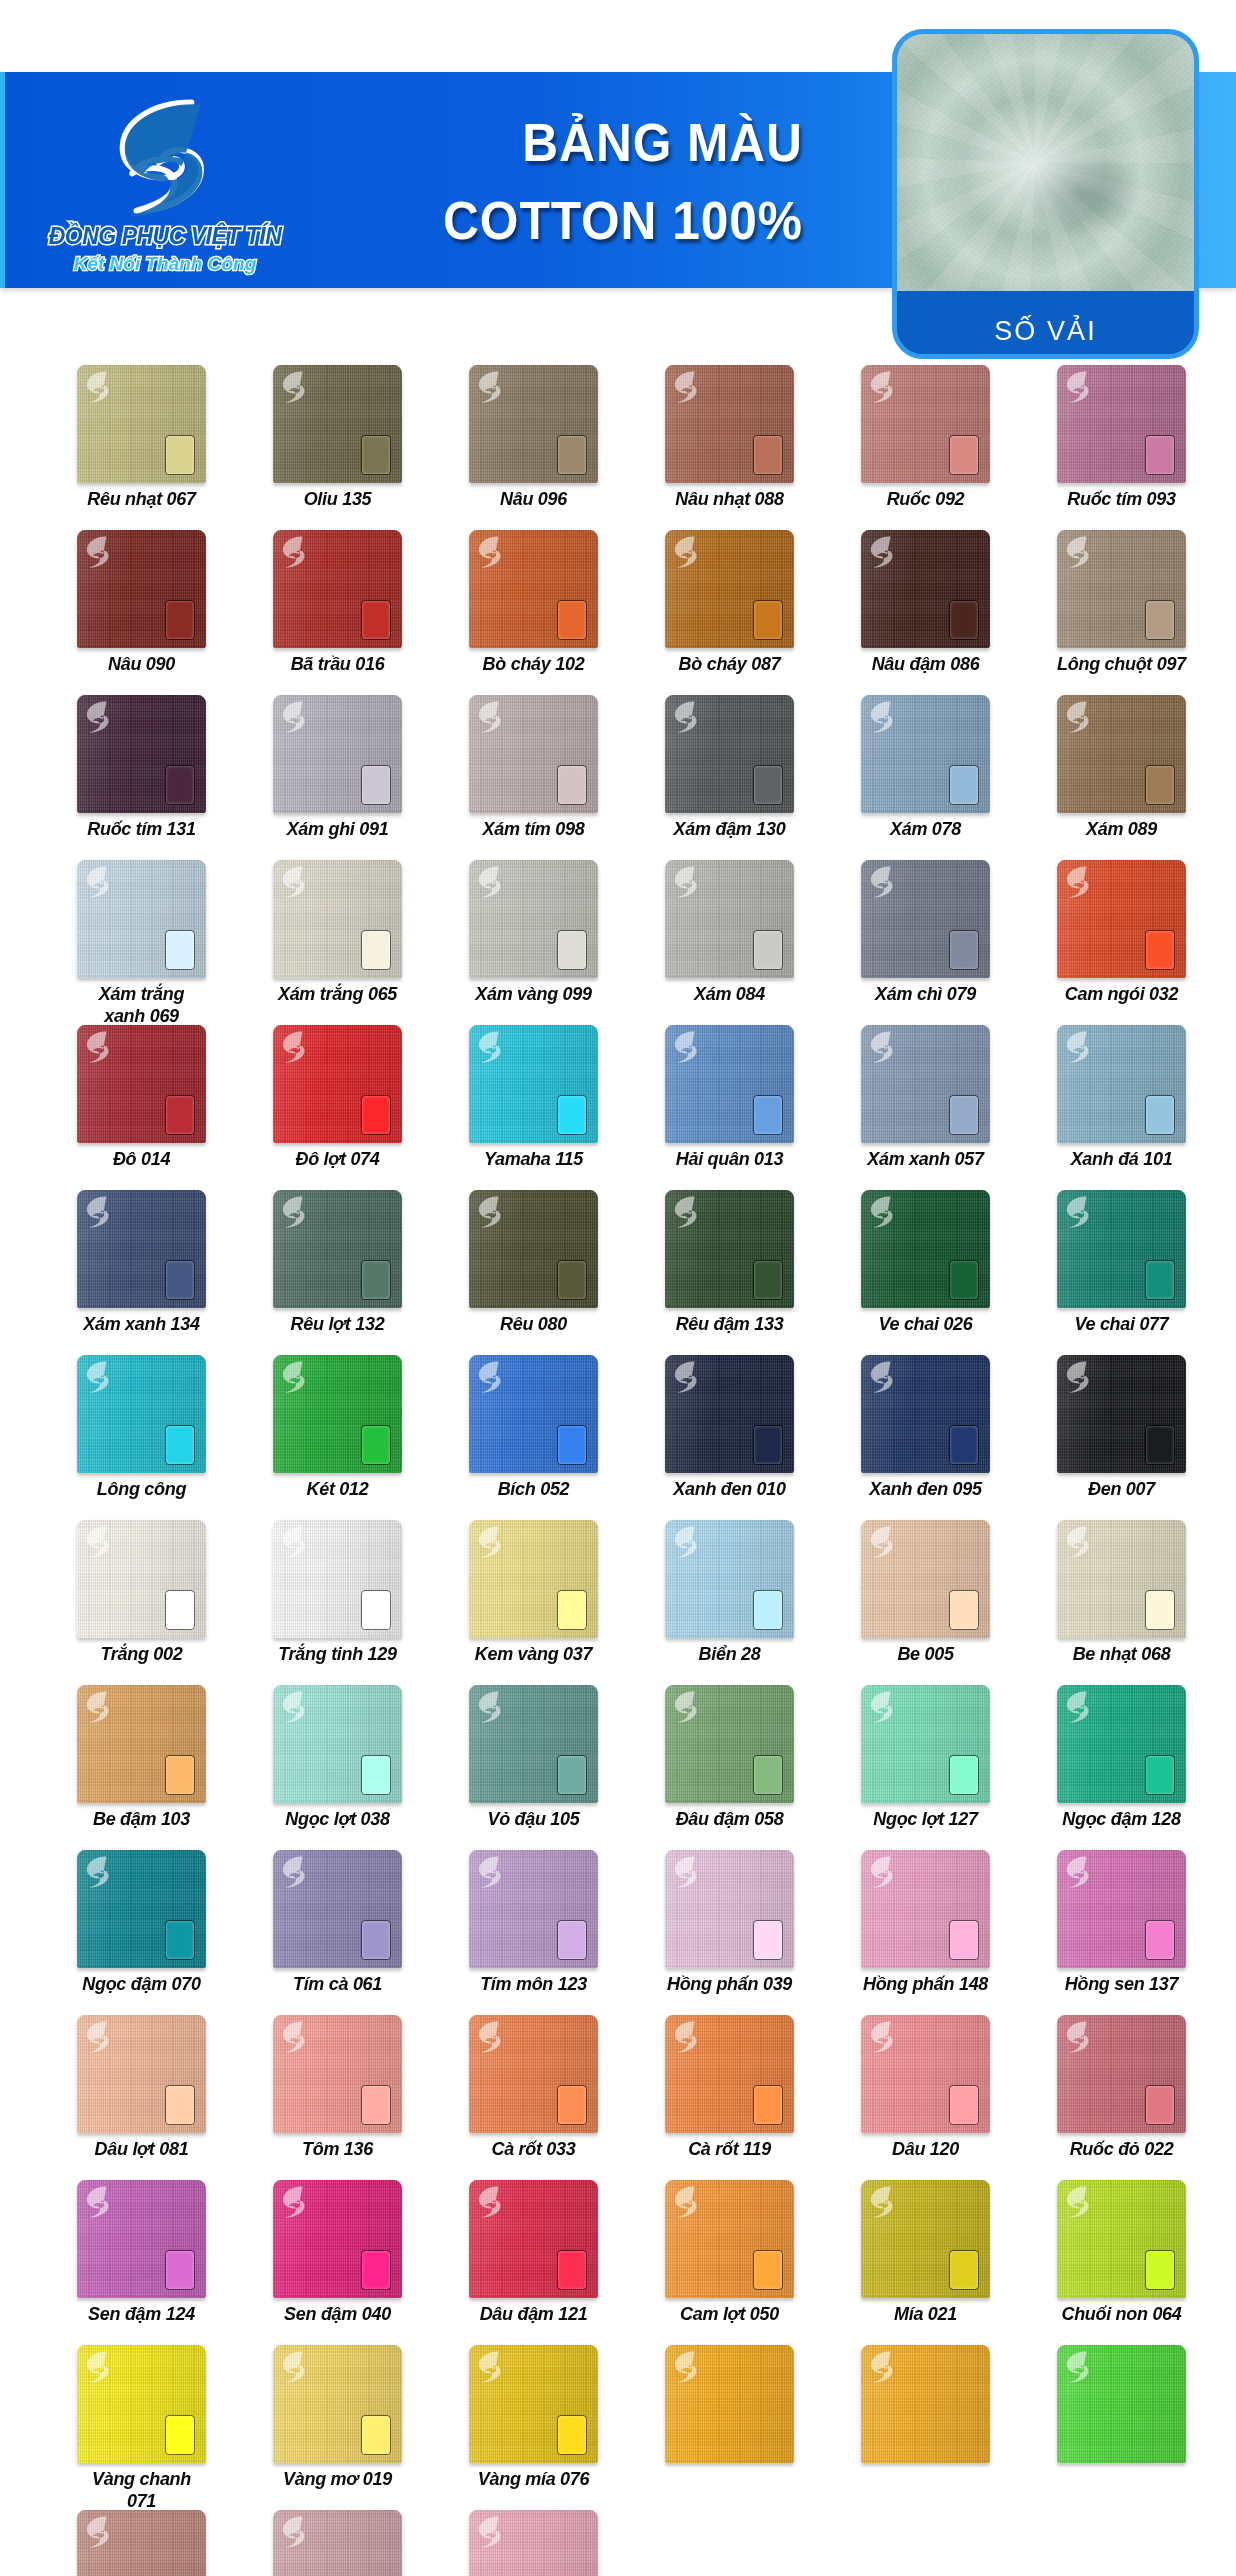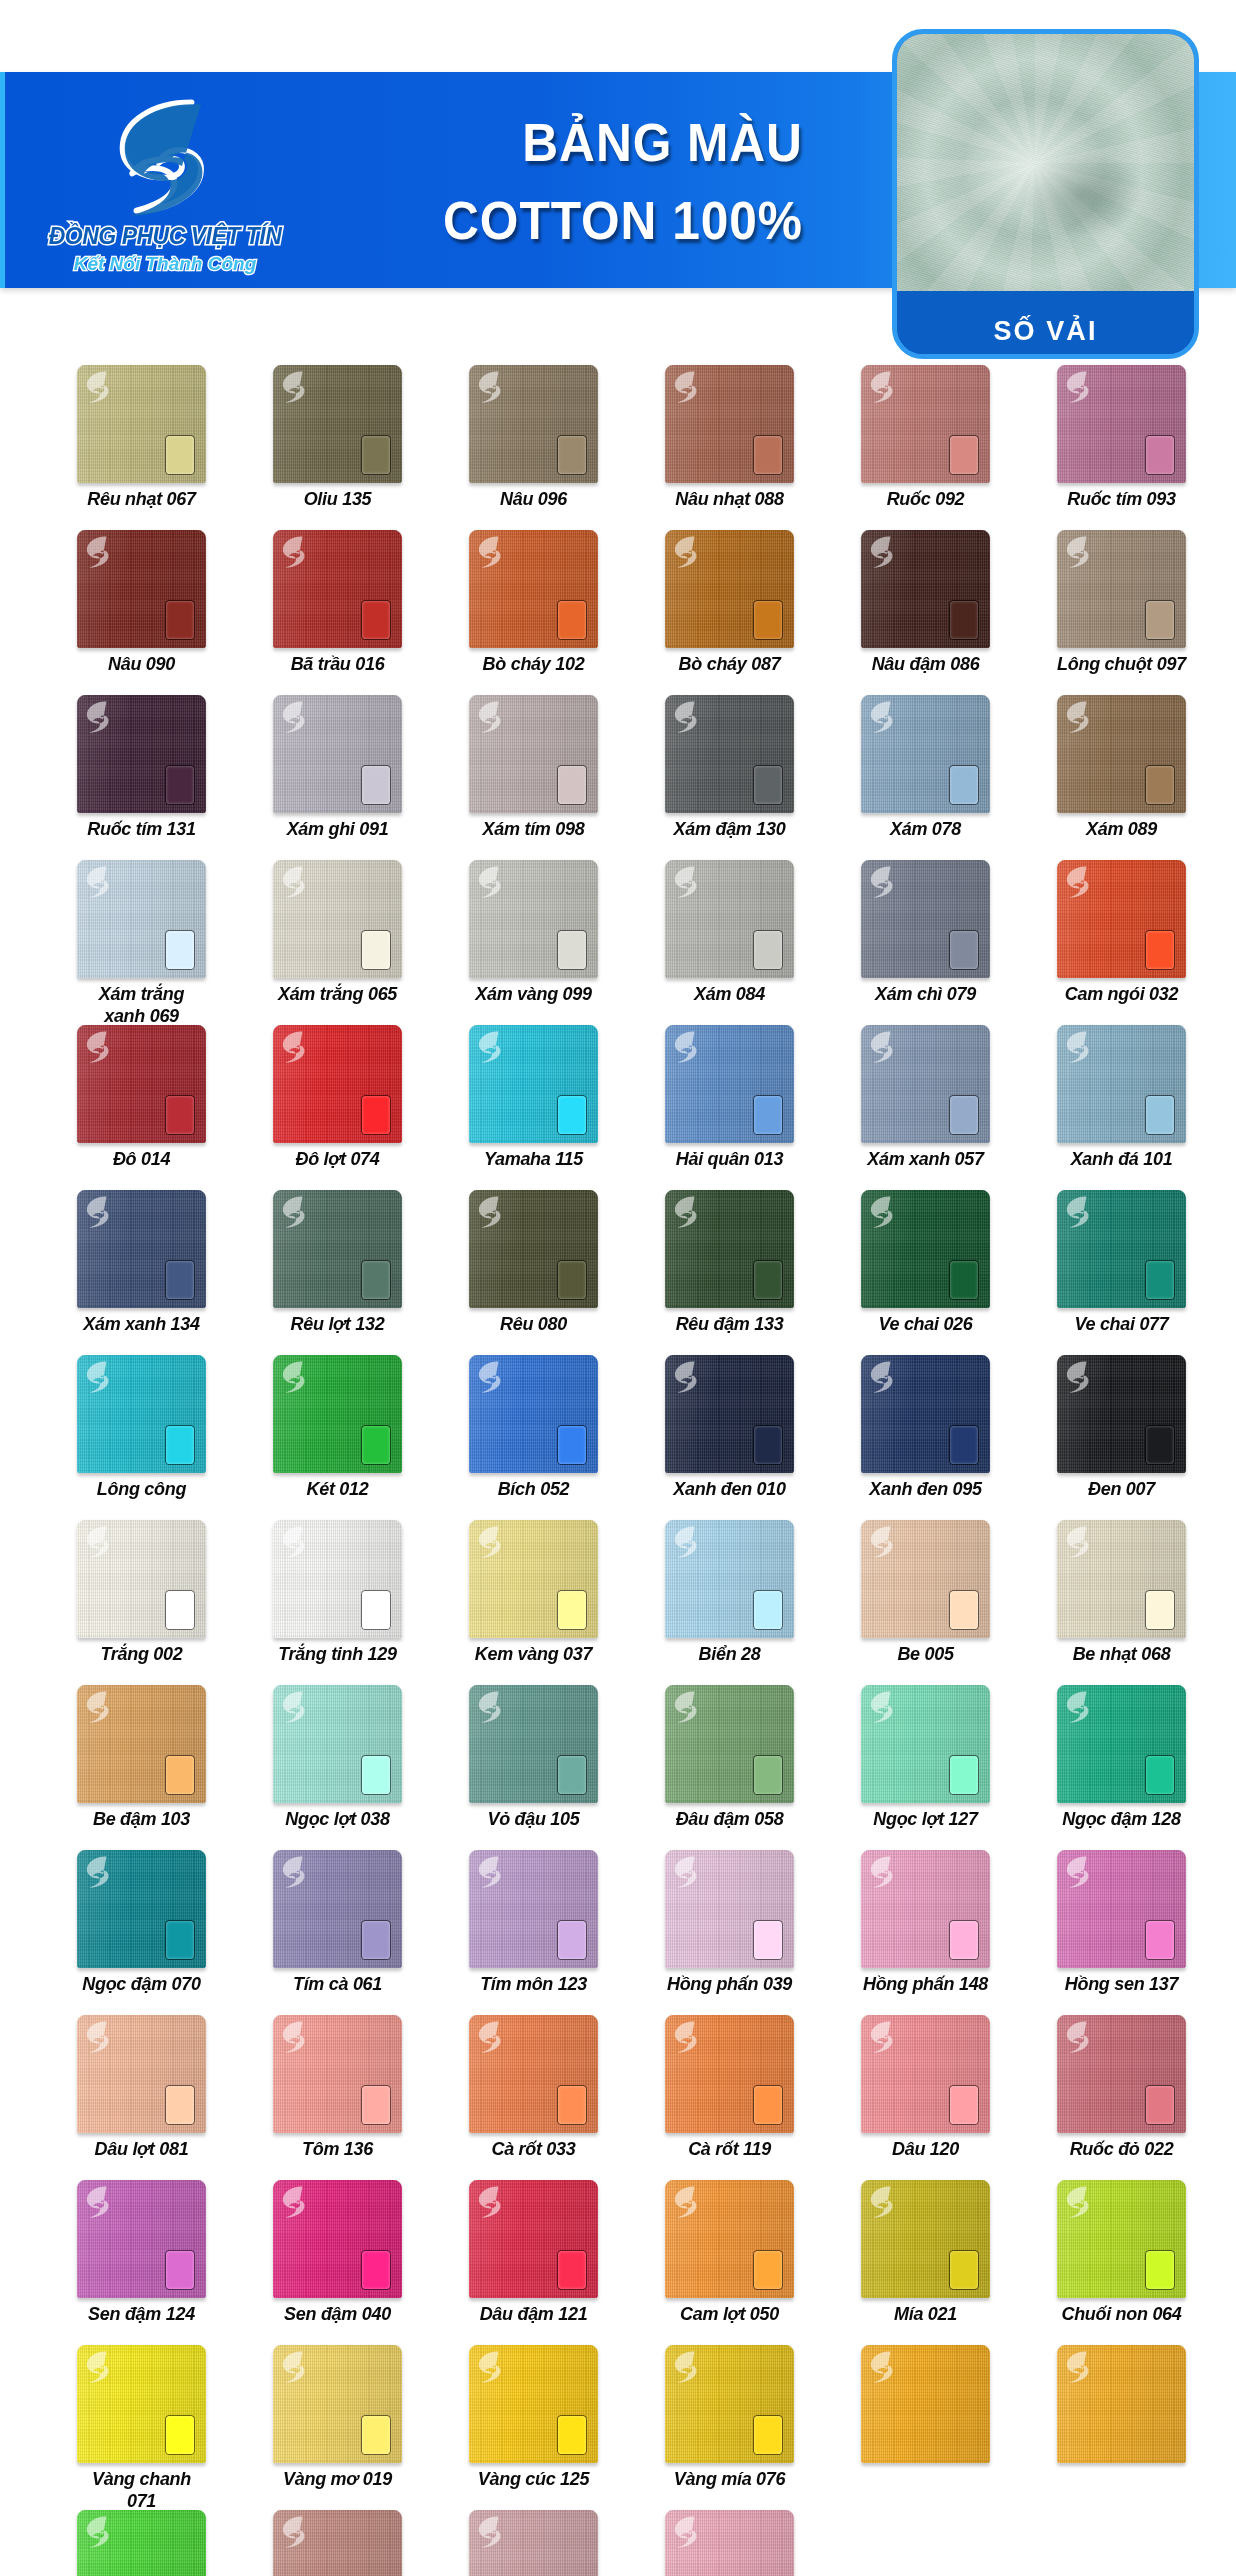--- a/index.html
+++ b/index.html
@@ -115,21 +115,21 @@
     background:
       radial-gradient(ellipse 44% 36% at 44% 52%, rgba(255,255,255,.42), rgba(255,255,255,0) 70%),
       radial-gradient(ellipse 30% 24% at 62% 62%, rgba(80,110,100,.50), rgba(80,110,100,0) 70%),
       repeating-linear-gradient(18deg, rgba(255,255,255,.10) 0 1px, rgba(110,140,130,.10) 1px 2.1px);
   }
   .fabric-caption{
     height:80px;
     background:#0b5fc4;
     color:#ffffff;
     display:flex; align-items:center; justify-content:center;
-    font-size:27px; font-weight:bold; letter-spacing:2.1px;
+    font-size:27px; font-weight:normal; letter-spacing:2.1px;
   }
 
   
   .swatch-grid{
     position:relative;
     padding:4.1px 0 0 0;
     display:grid;
     grid-template-columns:repeat(6, 196px);
     justify-content:start;
     margin-left:77px;
@@ -1125,32 +1125,20 @@
           <div class="tex2"></div>
           <div class="shade"></div>
           <svg class="mark" viewBox="0 0 100 128">
             <path d="M82 6 C47 3 8 25 8 55 C8 77 29 88 50 88 C64 88 73 81 73 73 C73 66 66 62 58 63 C66 54 86 58 89 74 C94 100 57 122 16 123 C47 114 58 103 57 91 C56 79 42 76 30 79 C38 66 57 65 69 72 Z" fill="#ffffff"></path>
           </svg>
           <div class="tag" style="background: rgb(243, 214, 100); filter: brightness(1.12);"></div>
         </div>
         <div class="label">Vàng mơ 019</div>
       </div>
       <div class="cell">
-        <div class="swatch" style="background: rgb(251, 203, 20);">
-          <div class="tex"></div>
-          <div class="tex2"></div>
-          <div class="shade"></div>
-          <svg class="mark" viewBox="0 0 100 128">
-            <path d="M82 6 C47 3 8 25 8 55 C8 77 29 88 50 88 C64 88 73 81 73 73 C73 66 66 62 58 63 C66 54 86 58 89 74 C94 100 57 122 16 123 C47 114 58 103 57 91 C56 79 42 76 30 79 C38 66 57 65 69 72 Z" fill="#ffffff"></path>
-          </svg>
-          <div class="tag" style="background: rgb(251, 203, 20); filter: brightness(1.12);"></div>
-        </div>
-        <div class="label">Vàng cúc 125</div>
-      </div>
-      <div class="cell">
         <div class="swatch" style="background: rgb(233, 197, 26);">
           <div class="tex"></div>
           <div class="tex2"></div>
           <div class="shade"></div>
           <svg class="mark" viewBox="0 0 100 128">
             <path d="M82 6 C47 3 8 25 8 55 C8 77 29 88 50 88 C64 88 73 81 73 73 C73 66 66 62 58 63 C66 54 86 58 89 74 C94 100 57 122 16 123 C47 114 58 103 57 91 C56 79 42 76 30 79 C38 66 57 65 69 72 Z" fill="#ffffff"></path>
           </svg>
           <div class="tag" style="background: rgb(233, 197, 26); filter: brightness(1.12);"></div>
         </div>
         <div class="label">Vàng mía 076</div>

